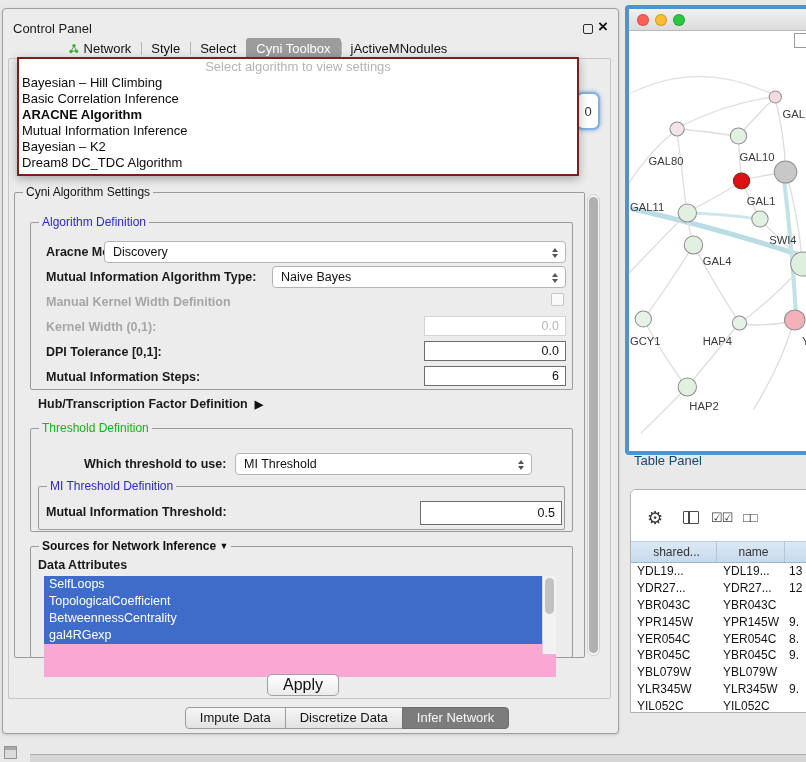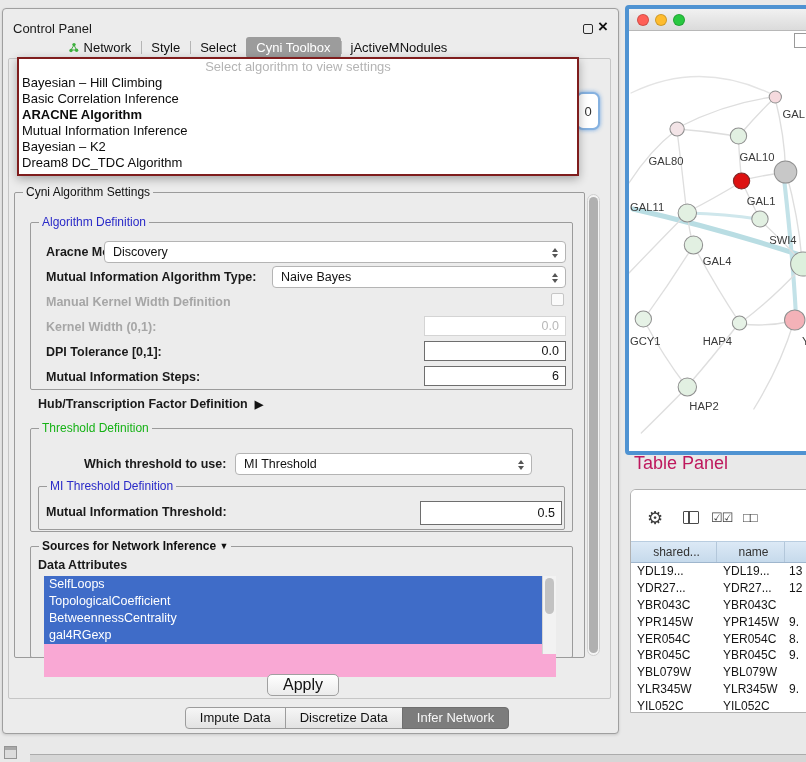--- a/index.html
+++ b/index.html
@@ -14,21 +14,21 @@
   .cp-title { position:absolute; left:10px; top:12px; font-size:13px; color:#1a1a1a; }
   .float-box { position:absolute; left:580px; top:15px; width:10px; height:10px;
     border:1.5px solid #2c2c2c; border-radius:2px; }
   .close-x { position:absolute; left:595px; top:8px; font-size:17px; font-weight:bold; color:#111; }
 
   .content-frame { position:absolute; left:8px; top:58px; width:603px; height:641px;
     border:1px solid #c6c6c6; border-radius:2px; }
 
   
   .tabbar { position:absolute; left:2px; top:37px; width:511px; height:22px;
-    display:flex; justify-content:center; align-items:flex-start; z-index:30; }
+    display:flex; justify-content:center; align-items:center; z-index:30; }
   .tab { height:21px; line-height:21px; padding:0 10px; font-size:13px; color:#111;
     border-radius:3px; display:flex; align-items:center; gap:5px; position:relative; white-space:nowrap; }
   .tab + .tab::before { content:""; position:absolute; left:0; top:4px; bottom:4px; width:1px; background:#b5b5b5; }
   .tab.selected { background:#9c9c9c; color:#fff; }
   .tab.selected::before { display:none; }
 
   
   .popup { position:absolute; left:17px; top:57px; width:562px; background:#fff;
     border:2px solid #7f1d1d; box-shadow:0 3px 9px rgba(0,0,0,0.3); z-index:40; padding-bottom:3px; }
   .popup .ph { text-align:center; color:#b4b4b4; font-size:13px; height:16px; line-height:16px; }
@@ -94,21 +94,21 @@
     border:4px solid #4f93d2; border-radius:4px; background:#fff; overflow:hidden; }
   .net-titlebar { position:absolute; left:0; top:0; right:0; height:22px;
     background:linear-gradient(#f1f1f1,#dbdbdb); border-bottom:1px solid #b8b8b8; }
   .light { position:absolute; top:5px; width:12px; height:12px; border-radius:50%; border:1px solid rgba(0,0,0,0.18); }
   .net-canvas { position:absolute; left:0; top:22px; right:0; bottom:0; background:#fff; }
   .net-canvas svg { width:100%; height:100%; display:block; }
   .nlabel { font-size:11px; fill:#3a3a3a; font-family:"Liberation Sans",sans-serif; }
   .mini-box { position:absolute; right:-1px; top:2px; width:13px; height:15px; background:#fff; border:1px solid #9a9a9a; }
 
   
-  .tp-label { position:absolute; left:634px; top:453px; font-size:18px; color:#be185d; }
+  .tp-label { position:absolute; left:634px; top:453px; font-size:13px; color:#0c4a6e; }
   .tp-window { position:absolute; left:630px; top:489px; width:180px; height:224px;
     background:#fff; border:1px solid #b1b1b1; border-radius:6px 0 0 0; overflow:hidden; }
   .tp-toolbar { position:absolute; left:0; top:0; right:0; height:51px; background:#fff; }
   .gear { position:absolute; left:16px; top:17px; font-size:18px; color:#3c3c3c; }
   .colicon { position:absolute; left:52px; top:21px; width:16px; height:13px; border:1.5px solid #4a4a4a; border-radius:1px; }
   .colicon::before { content:""; position:absolute; left:4px; top:0; bottom:0; width:1.5px; background:#4a4a4a; }
   .checks { position:absolute; left:80px; top:20px; font-size:13px; letter-spacing:-1px; color:#3c3c3c; }
   .unchecks { position:absolute; left:112px; top:20px; font-size:13px; letter-spacing:-1px; color:#3c3c3c; }
   .tp-header { position:absolute; left:0; top:51px; right:0; height:22px; display:flex;
     background:linear-gradient(#dce9f6,#c6daec); border-top:1px solid #b9cde0; border-bottom:1px solid #9fb6cd;

